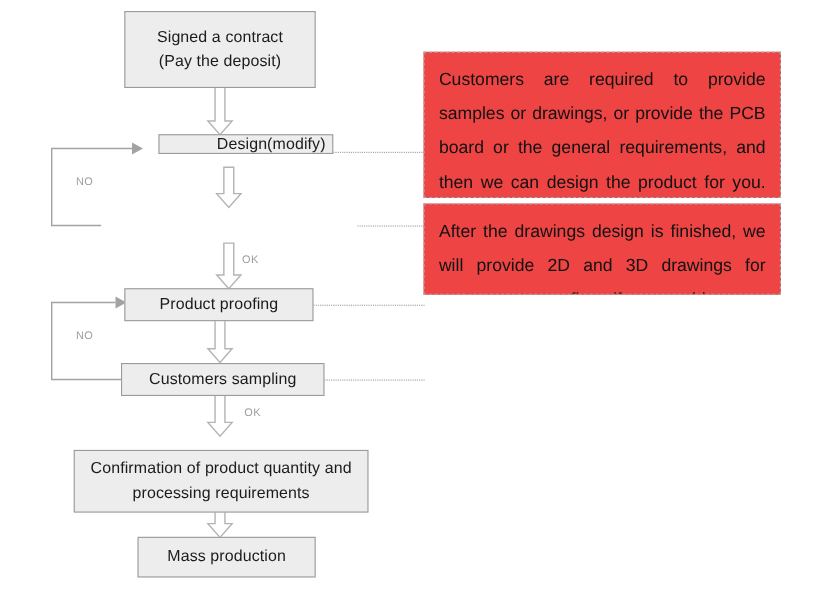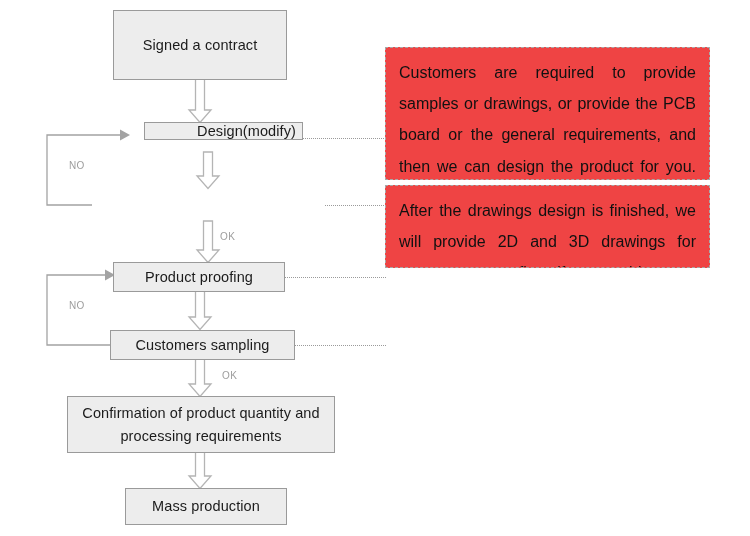--- a/index.html
+++ b/index.html
@@ -144,36 +144,37 @@
   </div>
 
   <div class="block-arrow" style="left:186px; top:452px; width:28px; height:38px;">
     <svg width="28" height="38" viewBox="0 0 28 38" xmlns="http://www.w3.org/2000/svg">
       <path d="M 9.5 0 L 18.5 0 L 18.5 24 L 25 24 L 14 36.5 L 3 24 L 9.5 24 Z" fill="#ffffff" stroke="#b4b4b4" stroke-width="1.3" stroke-linejoin="miter"></path>
     </svg>
   </div>
 
   <div class="flow-box" style="left:113px; top:10px; width:174px; height:70px; flex-direction:column;">
     <span class="label-line">Signed a contract</span>
+    <span class="label-line">(Pay the deposit)</span>
   </div>
 
   <div class="flow-box" style="left:144px; top:122px; width:159px; height:18px;justify-content:flex-end;">
     <span class="label-line">Design(modify)</span>
   </div>
 
 
   <div class="flow-box" style="left:113px; top:262px; width:172px; height:30px;">
     <span class="label-line">Product proofing</span>
   </div>
 
   <div class="flow-box" style="left:110px; top:330px; width:185px; height:30px;">
     <span class="label-line">Customers sampling</span>
   </div>
 
-  <div class="flow-box" style="left:67px; top:396px; width:268px; height:57px; flex-direction:column;">
+  <div class="flow-box" style="left:67px; top:409px; width:268px; height:57px; flex-direction:column;">
     <span class="label-line">Confirmation of product quantity and</span>
     <span class="label-line">processing requirements</span>
   </div>
 
   <div class="flow-box" style="left:125px; top:488px; width:162px; height:37px;">
     <span class="label-line">Mass production</span>
   </div>
 
   <div class="conn-label" style="left:69px; top:160px;">NO</div>
 

